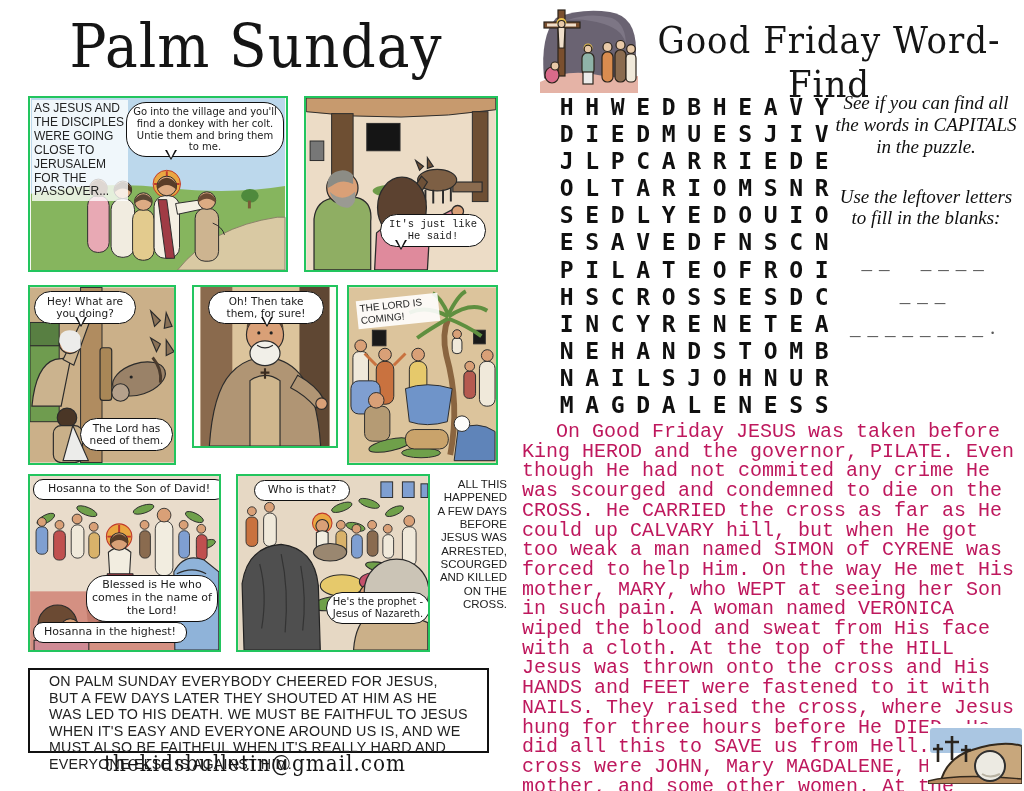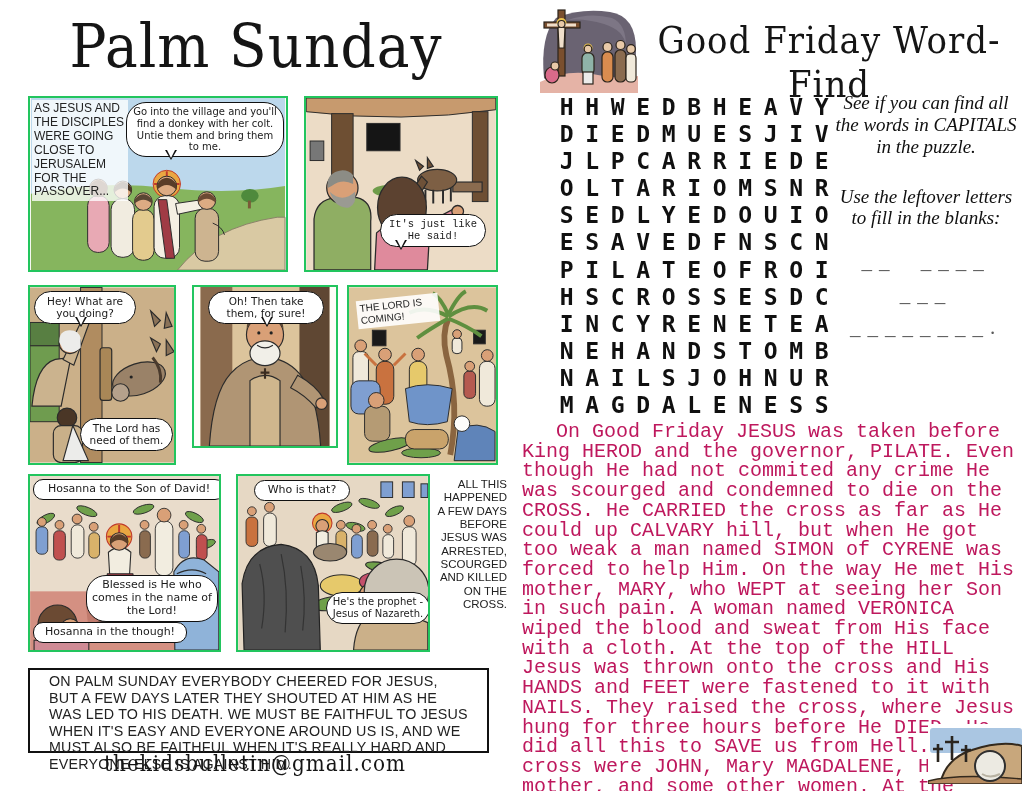--- a/index.html
+++ b/index.html
@@ -257,21 +257,21 @@
         <circle cx="28" cy="152" r="20" fill="#6b4a33"></circle>
         <circle cx="41" cy="156" r="10" fill="#d9a077"></circle>
         <rect x="4" y="168" width="56" height="12" fill="#cf8b95"></rect>
         <path d="M148,178 L147,98 Q158,78 178,86 L193,98 L193,178 Z" fill="#8fb3d9"></path>
         <circle cx="160" cy="112" r="9" fill="#d9a077"></circle>
         <path d="M150,100 Q166,92 180,100" fill="none"></path>
       </g>
     </svg>
     <div class="bubble no-tail" style="left:3px;top:3px;width:192px;font-size:11px;border-radius:10px;">Hosanna to the Son of David!</div>
     <div class="bubble no-tail" style="left:56px;top:99px;width:132px;font-size:11px;">Blessed is He who comes in the name of the Lord!</div>
-    <div class="bubble no-tail" style="left:3px;top:146px;width:154px;font-size:11px;border-radius:10px;">Hosanna in the though!</div>
+    <div class="bubble no-tail" style="left:3px;top:146px;width:154px;font-size:11px;border-radius:10px;">Hosanna in the highest!</div>
   </div>
 
   <div class="panel" style="left:236px;top:474px;width:194px;height:178px;">
     <svg viewBox="0 0 194 178">
       <rect width="194" height="178" fill="#e6d8c4"></rect>
       <rect x="146" y="6" width="12" height="16" fill="#7f9fd1" stroke="#2b2b2b"></rect>
       <rect x="168" y="6" width="12" height="16" fill="#7f9fd1" stroke="#2b2b2b"></rect>
       <rect x="187" y="8" width="7" height="14" fill="#7f9fd1" stroke="#2b2b2b"></rect>
       <g stroke="#2b2b2b" stroke-width="0.9">
         <ellipse cx="106" cy="32" rx="11" ry="4" fill="#6fa04a" transform="rotate(-20 106 32)"></ellipse>

